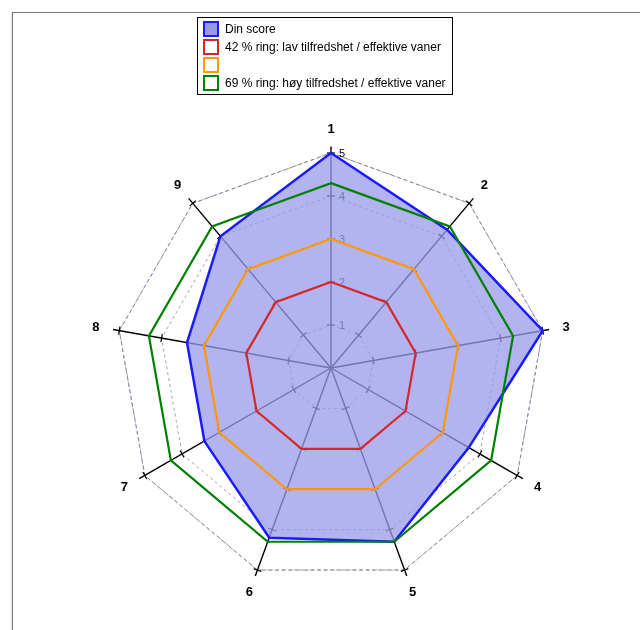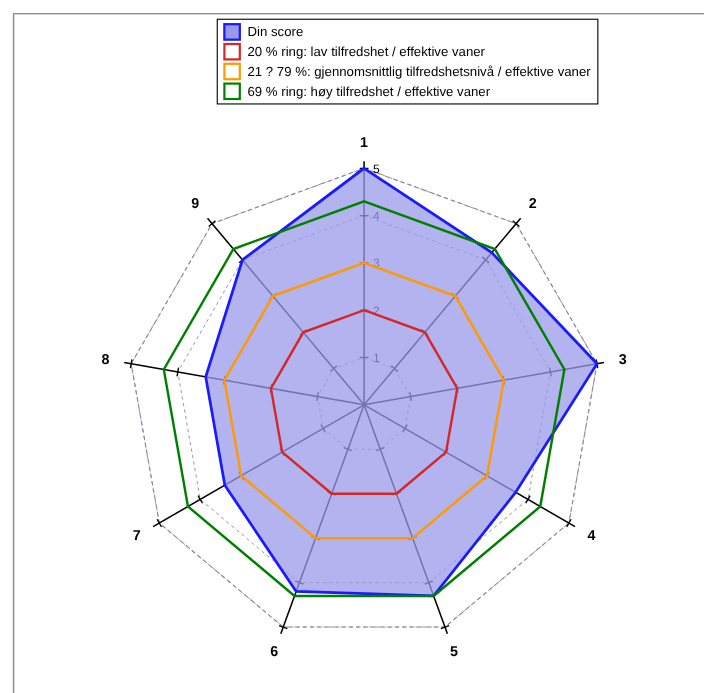--- a/index.html
+++ b/index.html
@@ -49,25 +49,24 @@
 
 <div class="frame">
 
   <div class="legend">
     <div class="legend-row">
       <span class="swatch" style="background:#9999ea;border:2px solid #1a1aff;"></span>
       <span>Din score</span>
     </div>
     <div class="legend-row">
       <span class="swatch" style="background:#ffffff;border:2px solid #d62728;"></span>
-      <span>20 % ring: lav tilfredshet / effektive vaner</span>
+      <span>42 % ring: lav tilfredshet / effektive vaner</span>
     </div>
     <div class="legend-row">
       <span class="swatch" style="background:#ffffff;border:2px solid #ff9900;"></span>
-      <span>21 ? 79 %: gjennomsnittlig tilfredshetsnivå / effektive vaner</span>
     </div>
     <div class="legend-row">
       <span class="swatch" style="background:#ffffff;border:2px solid #008000;"></span>
       <span>69 % ring: høy tilfredshet / effektive vaner</span>
     </div>
   </div>
 
   <div class="chart-wrap">
     <svg id="radar-svg" width="636" height="540">
         <polygon points="318,60 456.19933608260595,110.30044472941972 529.7336668976247,237.66564180160998 504.19546181365433,382.49999999999994 391.5343308150188,477.0339134689703 244.4656691849812,477.03391346897035 131.80453818634572,382.50000000000006 106.26633310237526,237.66564180161004 179.80066391739402,110.30044472941975" fill="none" stroke="#889" stroke-width="1" stroke-dasharray="4 3"></polygon>

